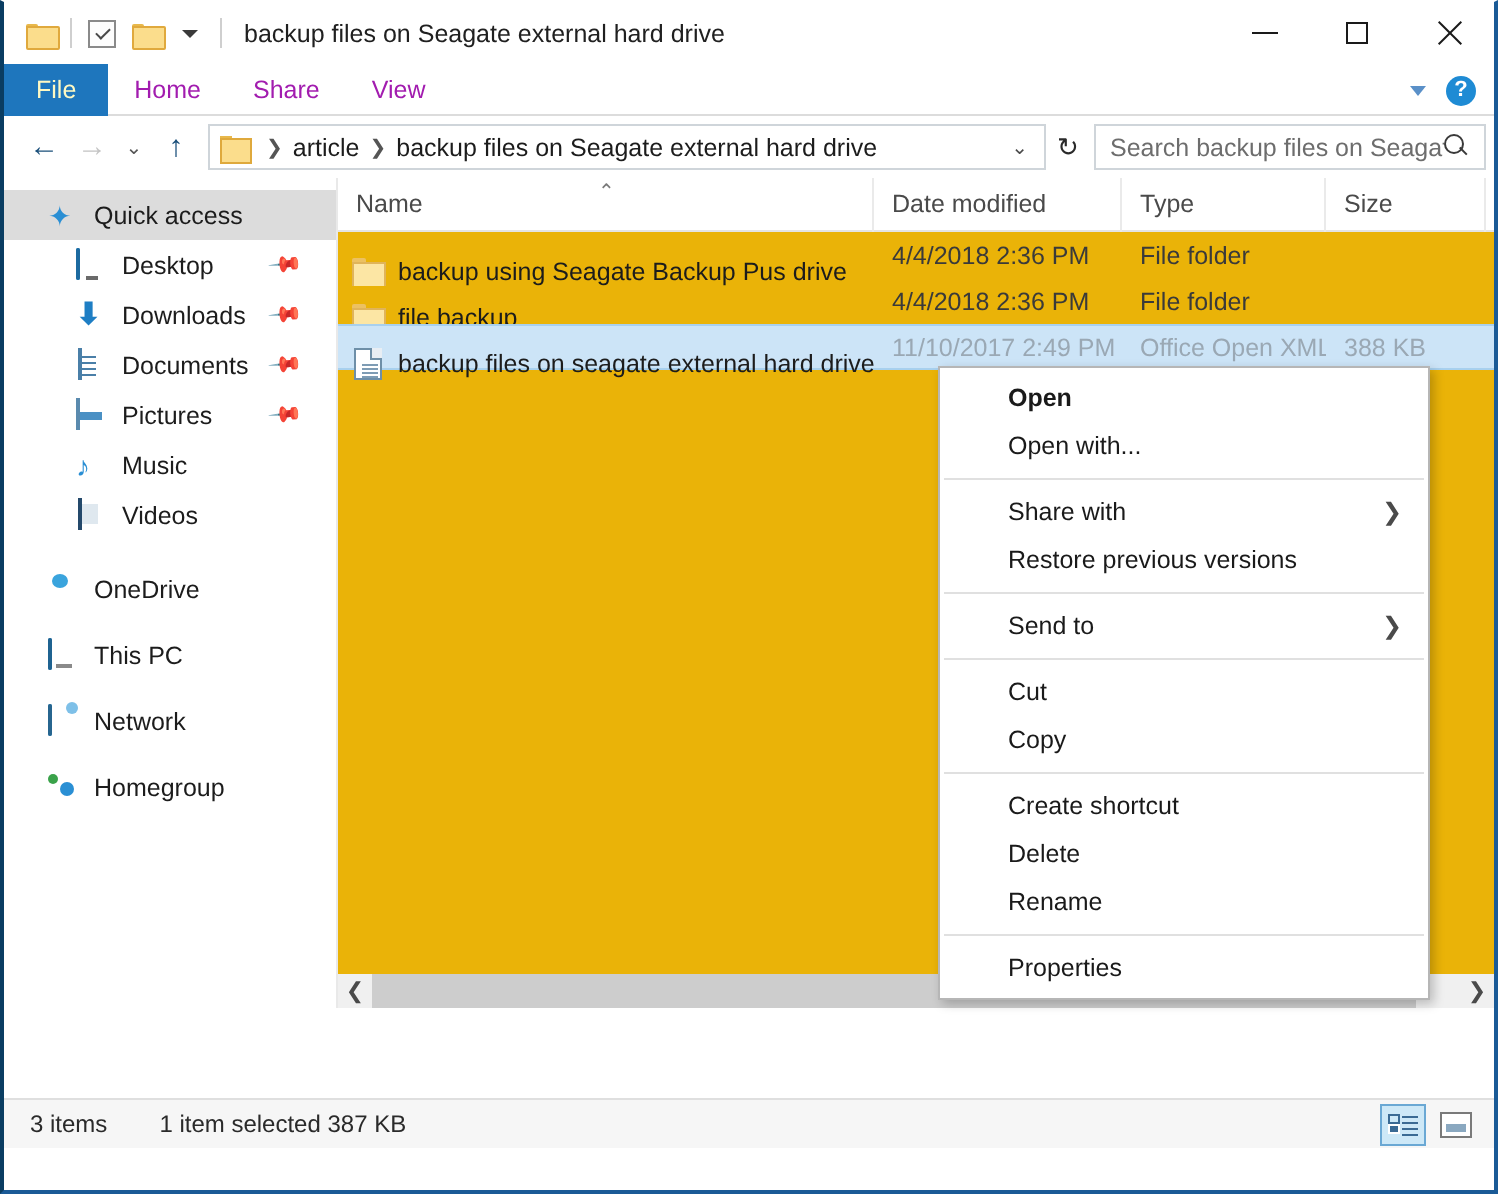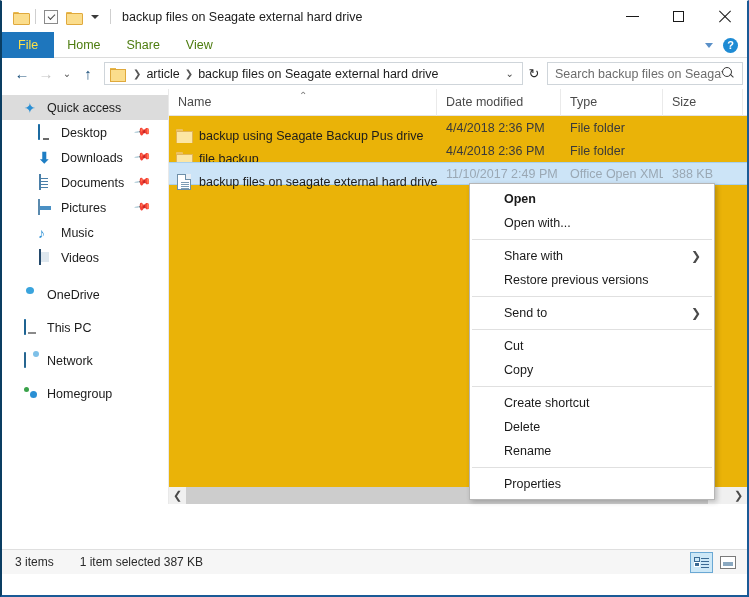--- a/index.html
+++ b/index.html
@@ -116,26 +116,26 @@
     background: #ffffff;
     display: flex;
     align-items: stretch;
     position: relative;
     border-bottom: 1px solid #dcdcdc;
   }
   .tab {
     display: flex; align-items: center;
     padding: 0 13px;
     font-size: 12.5px;
-    color: #4d7c0f;
+    color: #a21caf;
     height: 26px;
   }
   .tab-file {
     background: #1e76bd;
-    color: #fde047;
+    color: #fef9c3;
     padding: 0 16px;
   }
   #ribbon-right {
     position: absolute; right: 4px; top: 0;
     height: 26px; display: flex; align-items: center; gap: 8px;
   }
   .collapse-caret {
     width: 0; height: 0;
     border-left: 4.5px solid transparent;
     border-right: 4.5px solid transparent;

